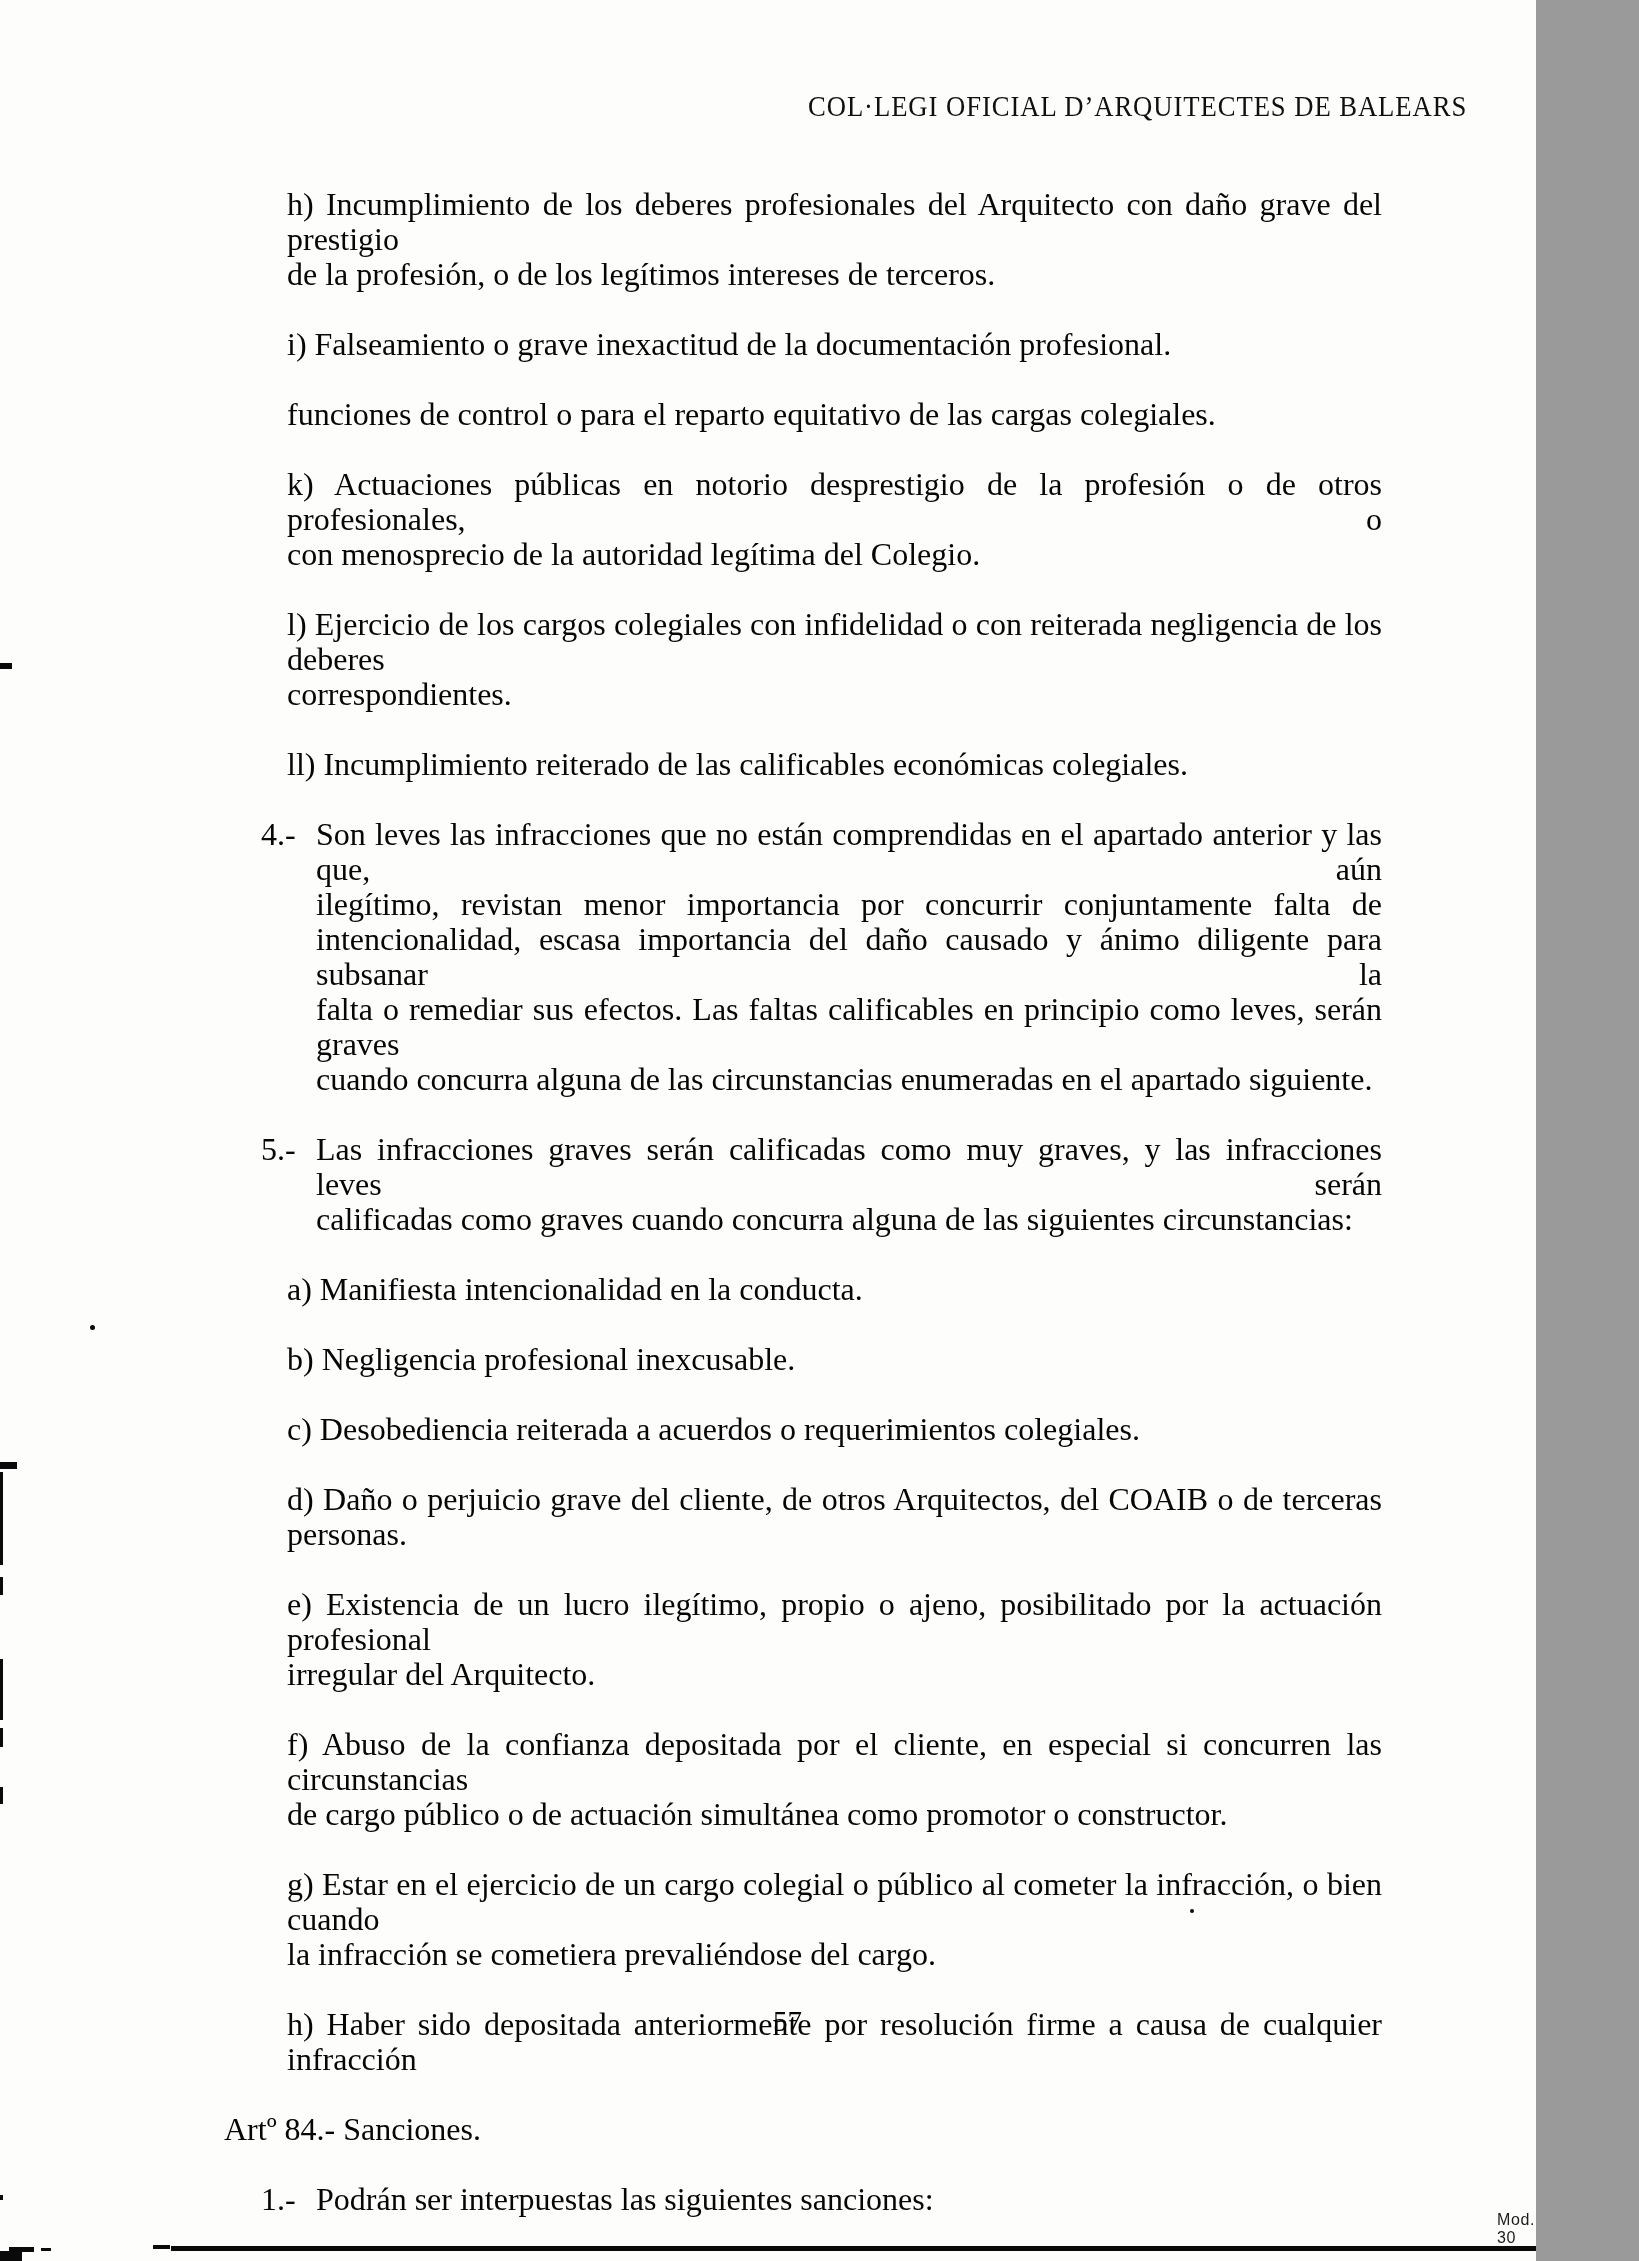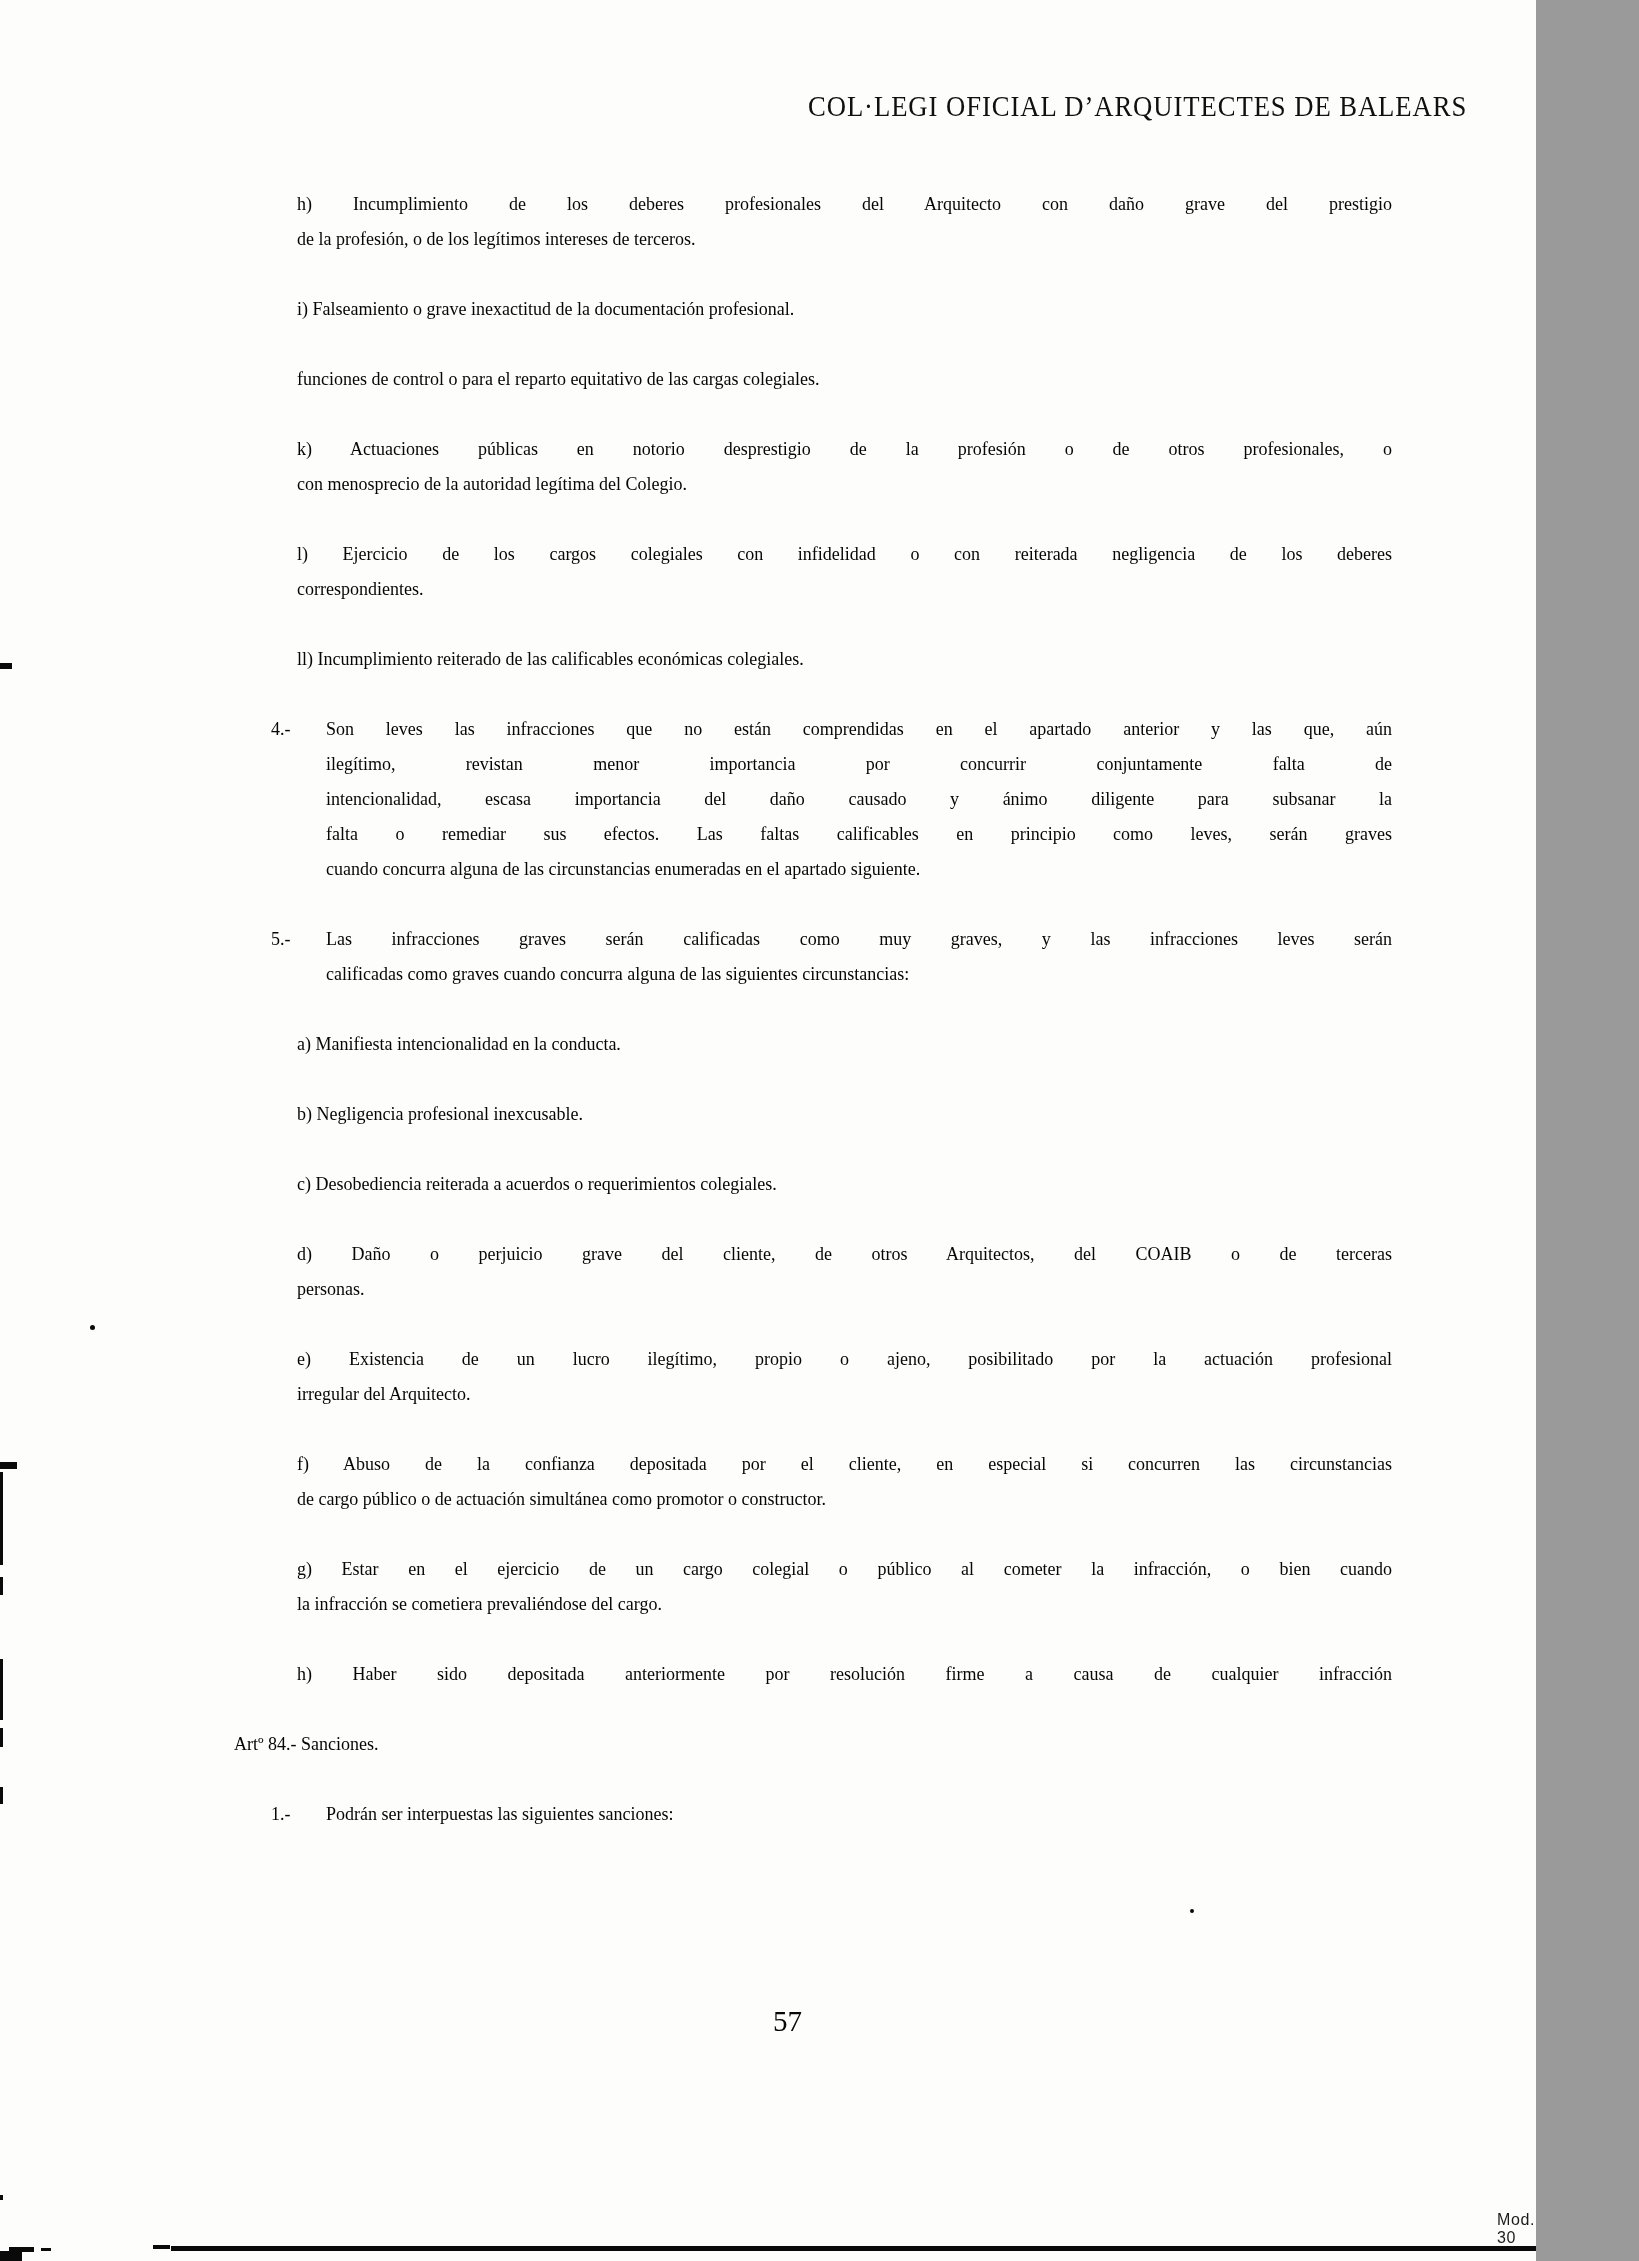--- a/index.html
+++ b/index.html
@@ -18,23 +18,23 @@
     font-size:29px;
     letter-spacing:1px;
     white-space:nowrap;
     transform:scaleX(0.92);
     transform-origin:left center;
     color:#101010;
   }
   
   .body-col{
     position:absolute;
-    left:297px;top:187px;
+    left:287px;top:187px;
     width:1095px;
-    font-size:18px;
+    font-size:32px;
     line-height:35px;
     color:#060606;
   }
   .para{margin:0 0 35px 0;padding:0;}
   .ln{display:block;}
   .just{text-align:justify;text-align-last:justify;}
   
   .hang{margin-left:-26px;padding-left:55px;}
   .hang .l1{display:flex;margin-left:-55px;}
   .hang .num{flex:0 0 55px;}

